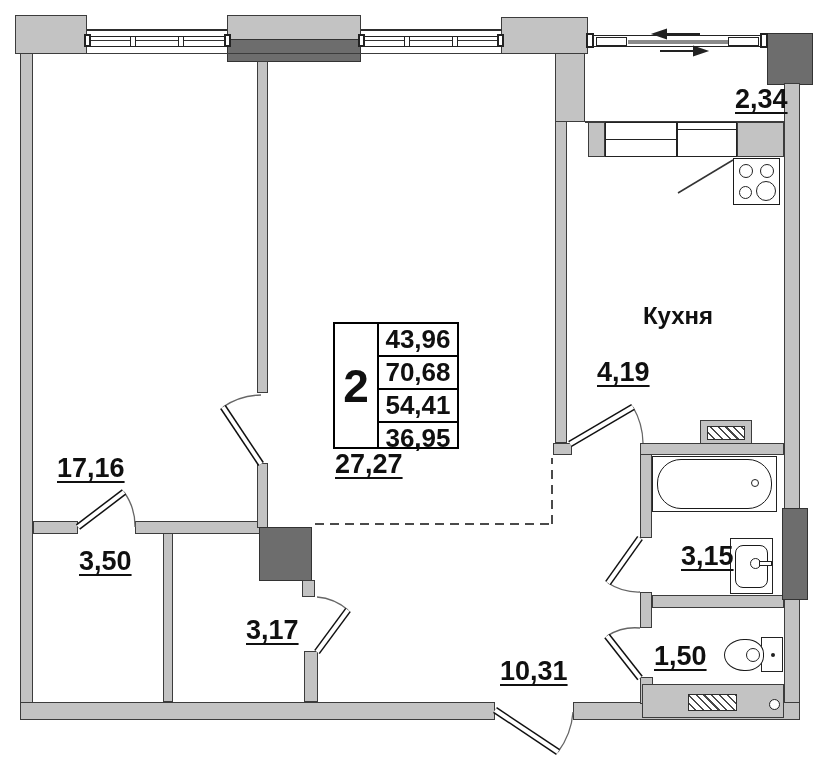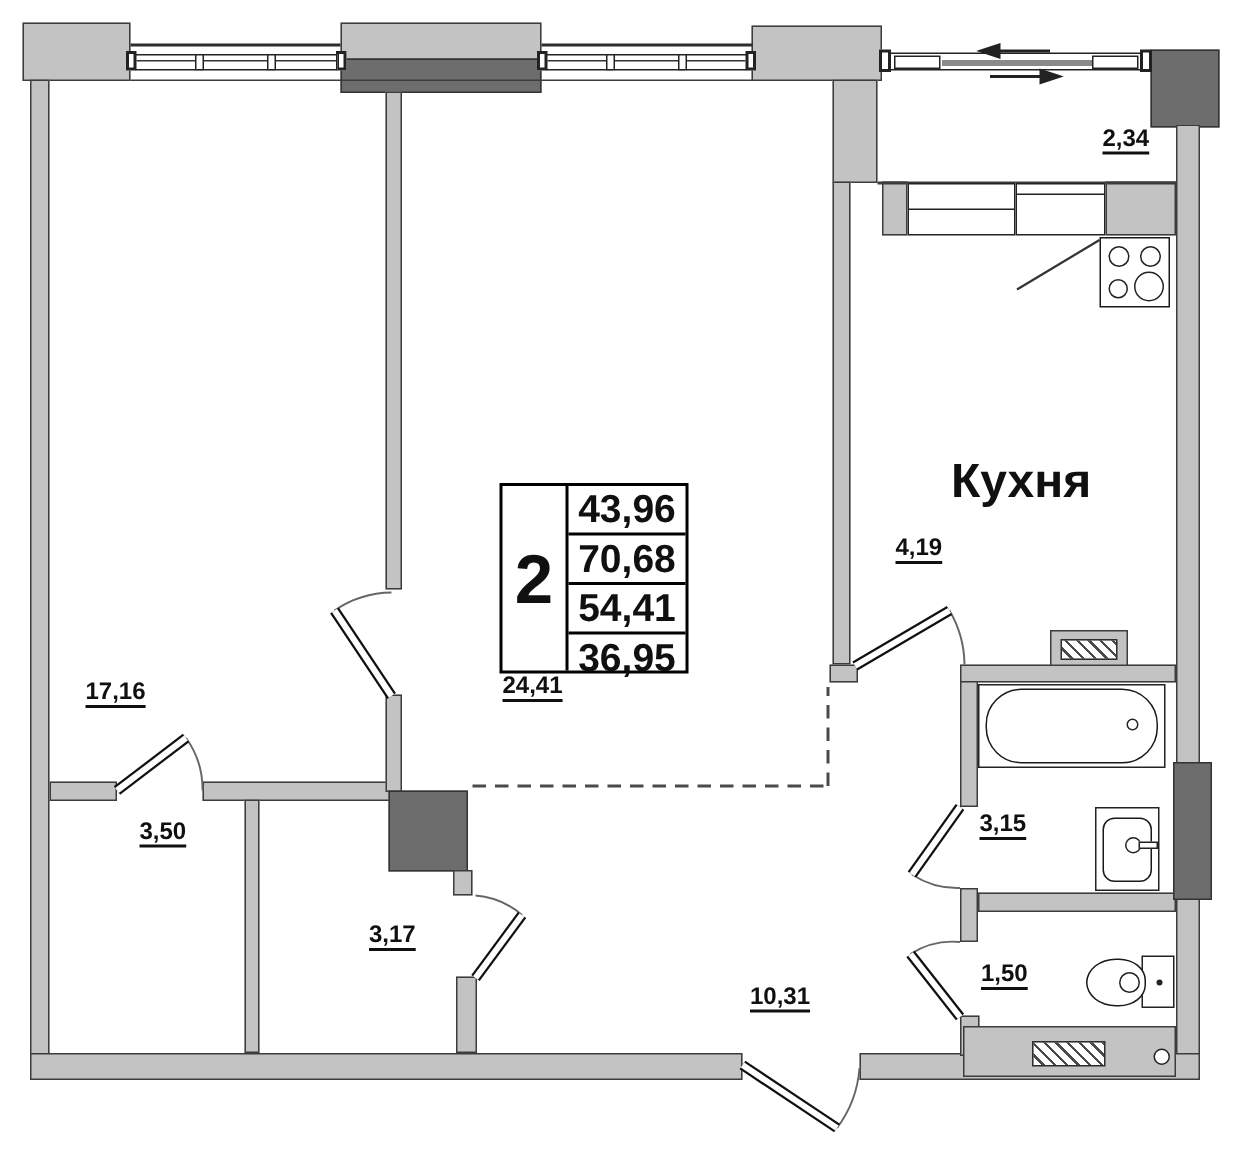--- a/index.html
+++ b/index.html
@@ -7,21 +7,21 @@
   .plan{position:relative;width:828px;height:781px;background:#ffffff;overflow:hidden;
         font-family:"Liberation Sans",sans-serif;}
   .abs{position:absolute;}
   .wall{position:absolute;background:#c3c3c3;border:1px solid #3c3c3c;}
   .dark{position:absolute;background:#6d6d6d;border:1px solid #333;}
   .blk{position:absolute;background:#2e2e2e;}
   .fix{position:absolute;background:#fff;border:1.5px solid #1a1a1a;}
   .thin{position:absolute;background:#fff;border:1px solid #222;}
   .round{border-radius:50%;}
   .lbl{position:absolute;font-weight:bold;color:#101010;white-space:nowrap;}
-  .dim{font-size:16px;text-decoration:underline;text-decoration-thickness:2px;text-underline-offset:4px;text-align:right;}
+  .dim{font-size:27px;text-decoration:underline;text-decoration-thickness:2px;text-underline-offset:4px;text-align:right;}
   .name{font-size:26px;}
   .hatch{position:absolute;border:1px solid #2e2e2e;
          background:repeating-linear-gradient(45deg,#ffffff 0 4px,#4a4a4a 4px 5.5px);}
   .winline{position:absolute;left:0;top:3px;width:100%;height:0;border-top:1px solid #333;}
   
   .sumtbl{position:absolute;left:333px;top:322px;width:126px;height:127px;display:flex;
           border:2px solid #000;background:#fff;}
   .sumtbl .colA{width:44px;border-right:2px solid #000;display:flex;align-items:center;justify-content:center;
           font-size:46px;font-weight:bold;color:#101010;}
   .sumtbl .colB{flex:1;display:flex;flex-direction:column;}
@@ -123,30 +123,30 @@
 
   <div class="thin" style="left:761px;top:637px;width:22px;height:35px;"></div>
   <div class="abs" style="left:724px;top:639px;width:40px;height:32px;border:1.5px solid #1a1a1a;border-radius:50% 45% 45% 50%;background:#fff;"></div>
   <div class="abs round" style="left:746px;top:648px;width:14px;height:14px;border:1.5px solid #222;background:#fff;"></div>
   <div class="abs round" style="left:771px;top:653px;width:4px;height:4px;background:#222;"></div>
 
   <div class="lbl dim" style="left:57px;top:453px;">17,16</div>
 
   <div class="abs" style="left:330px;top:249px;width:156px;text-align:center;font-weight:bold;color:#101010;font-size:26px;line-height:29px;">
   </div>
-  <div class="lbl dim" style="left:335px;top:449px;">24,41</div>
-
-  <div class="lbl" style="left:634px;top:302px;width:88px;text-align:center;font-size:32px;">Кухня</div>
+  <div class="lbl dim" style="left:335px;top:449px;">27,27</div>
+
+  <div class="lbl" style="left:634px;top:302px;width:88px;text-align:center;font-size:24px;">Кухня</div>
   <div class="lbl dim" style="left:597px;top:357px;">4,19</div>
 
   <div class="lbl dim" style="left:735px;top:84px;">2,34</div>
-  <div class="lbl dim" style="left:79px;top:546px;margin-left:14px;">3,50</div>
+  <div class="lbl dim" style="left:79px;top:546px;">3,50</div>
   <div class="lbl dim" style="left:246px;top:615px;">3,17</div>
   <div class="lbl dim" style="left:500px;top:656px;">10,31</div>
-  <div class="lbl dim" style="left:653px;top:541px;">3,15</div>
+  <div class="lbl dim" style="left:681px;top:541px;">3,15</div>
   <div class="lbl dim" style="left:654px;top:641px;">1,50</div>
 
   <div class="sumtbl">
     <div class="colA">2</div>
     <div class="colB">
       <div class="cell">43,96</div>
       <div class="cell">70,68</div>
       <div class="cell">54,41</div>
       <div class="cell">36,95</div>
     </div>

